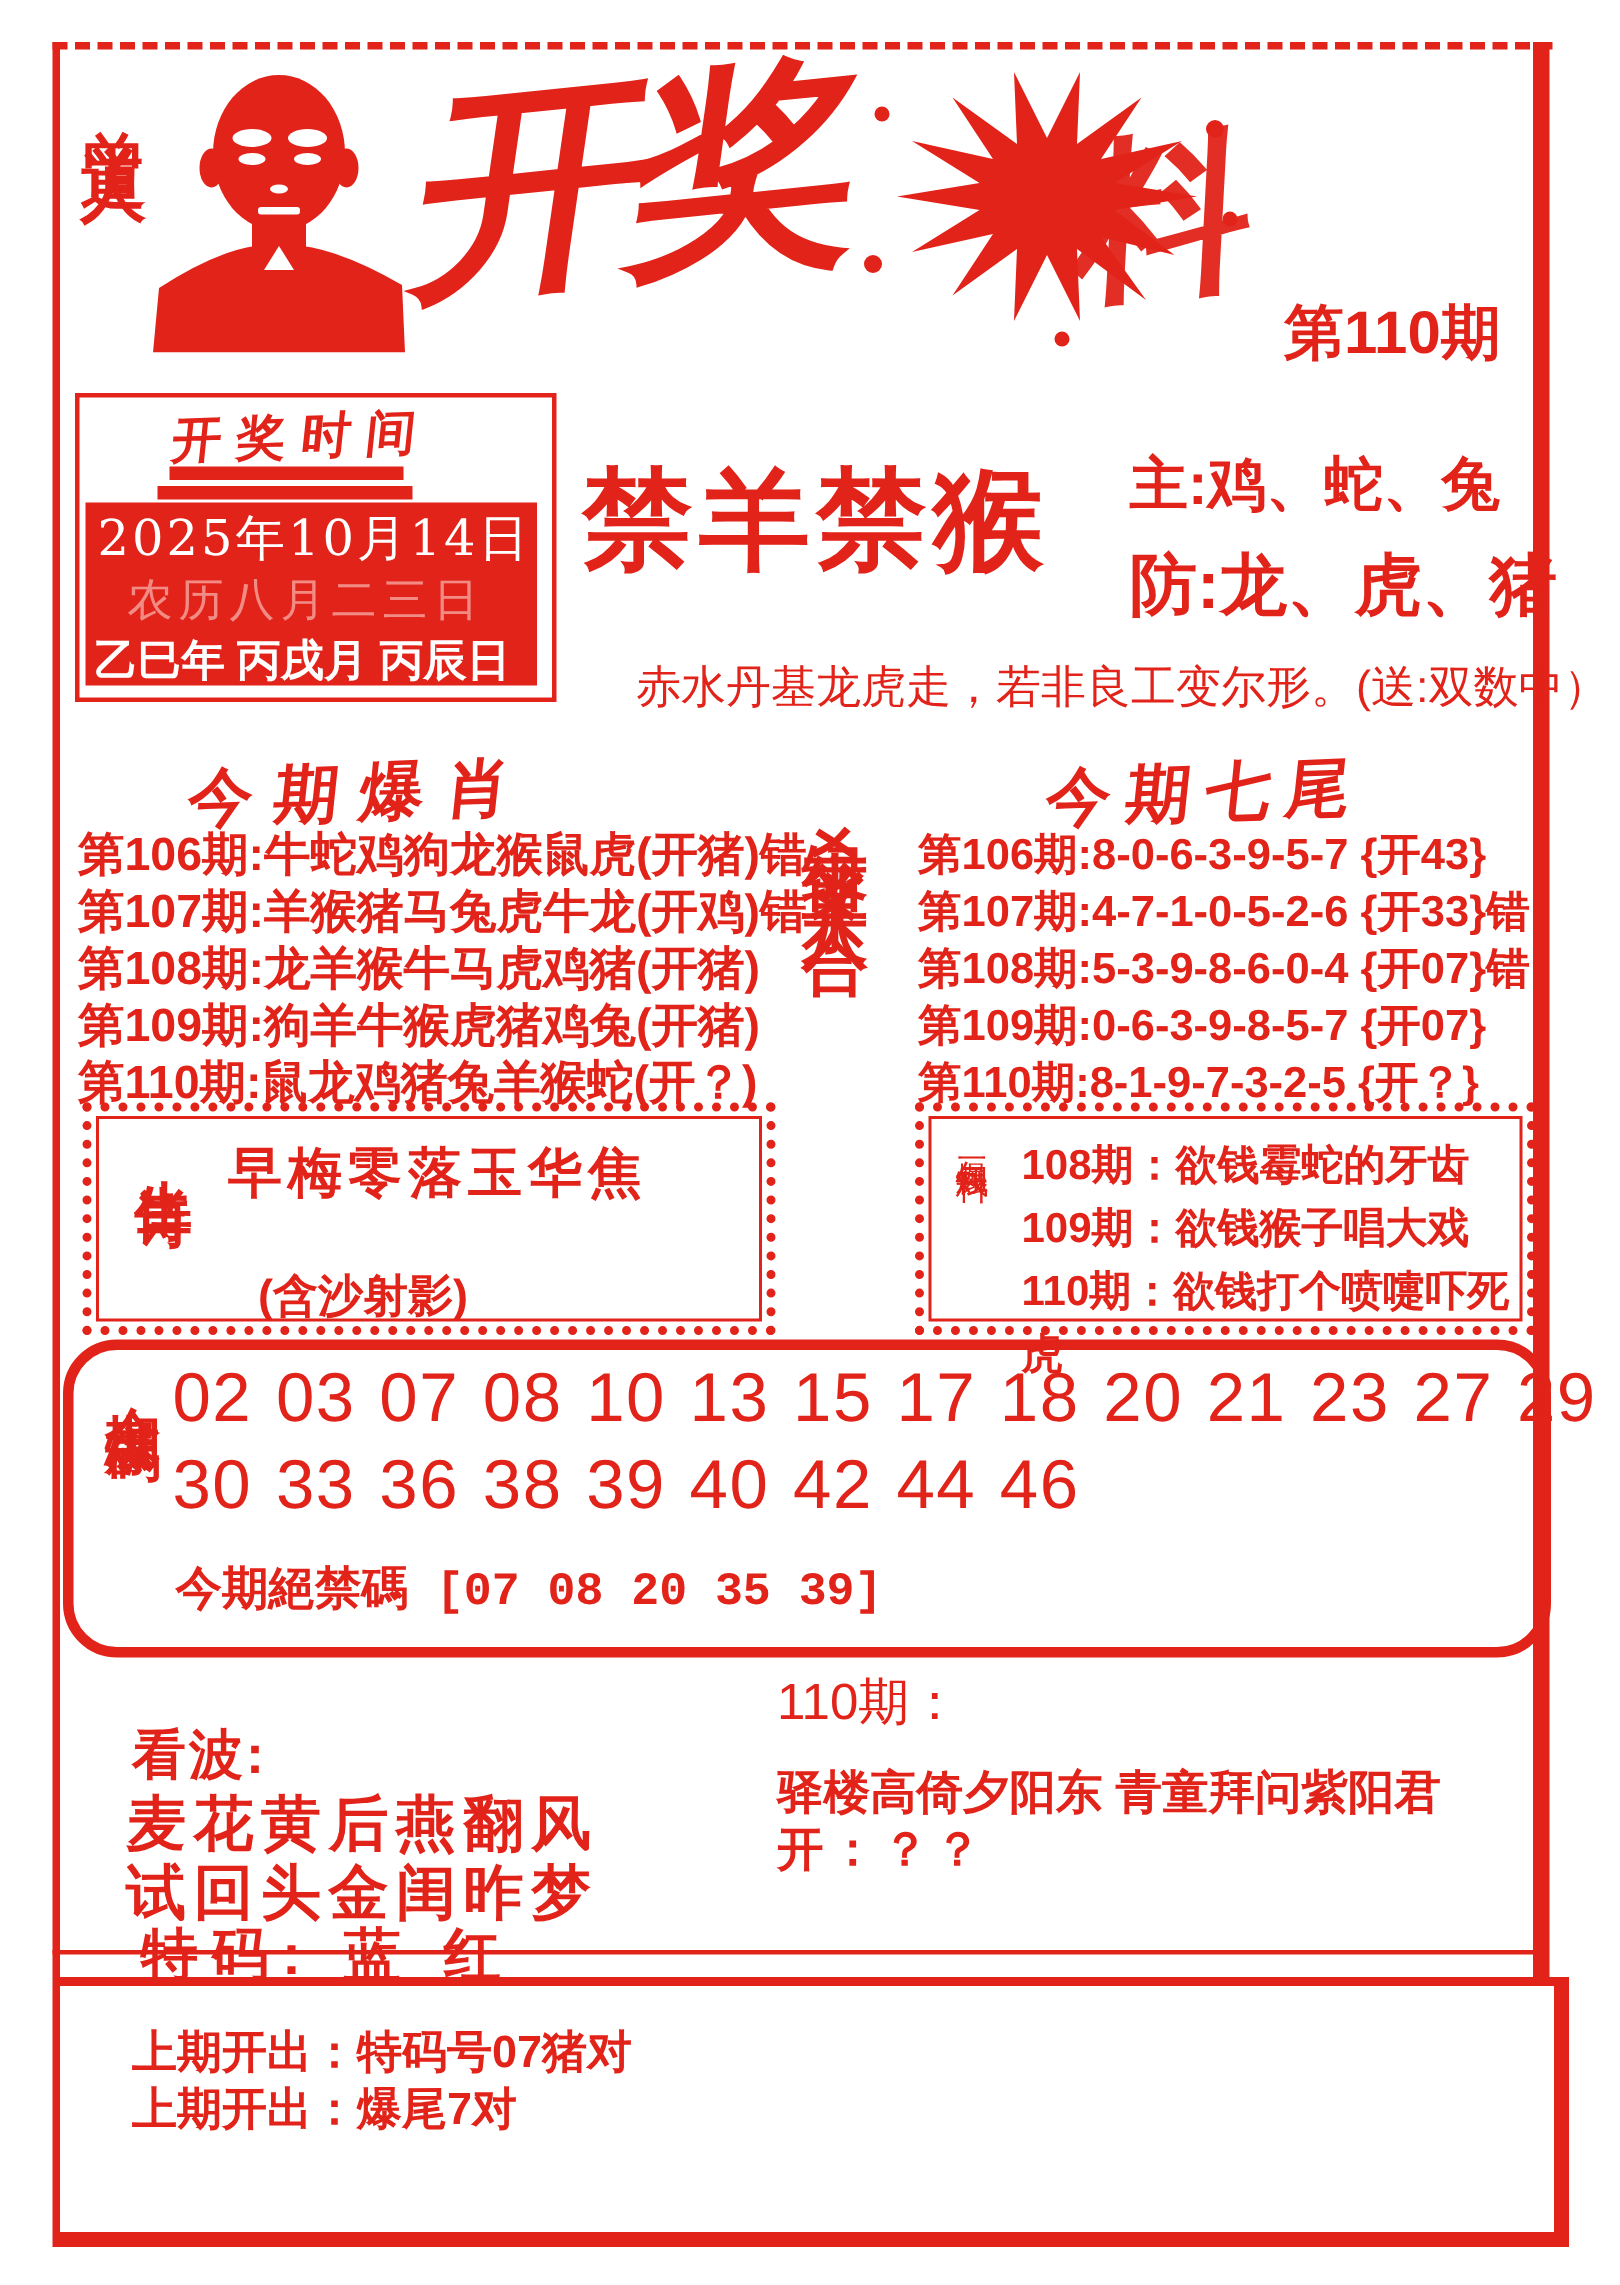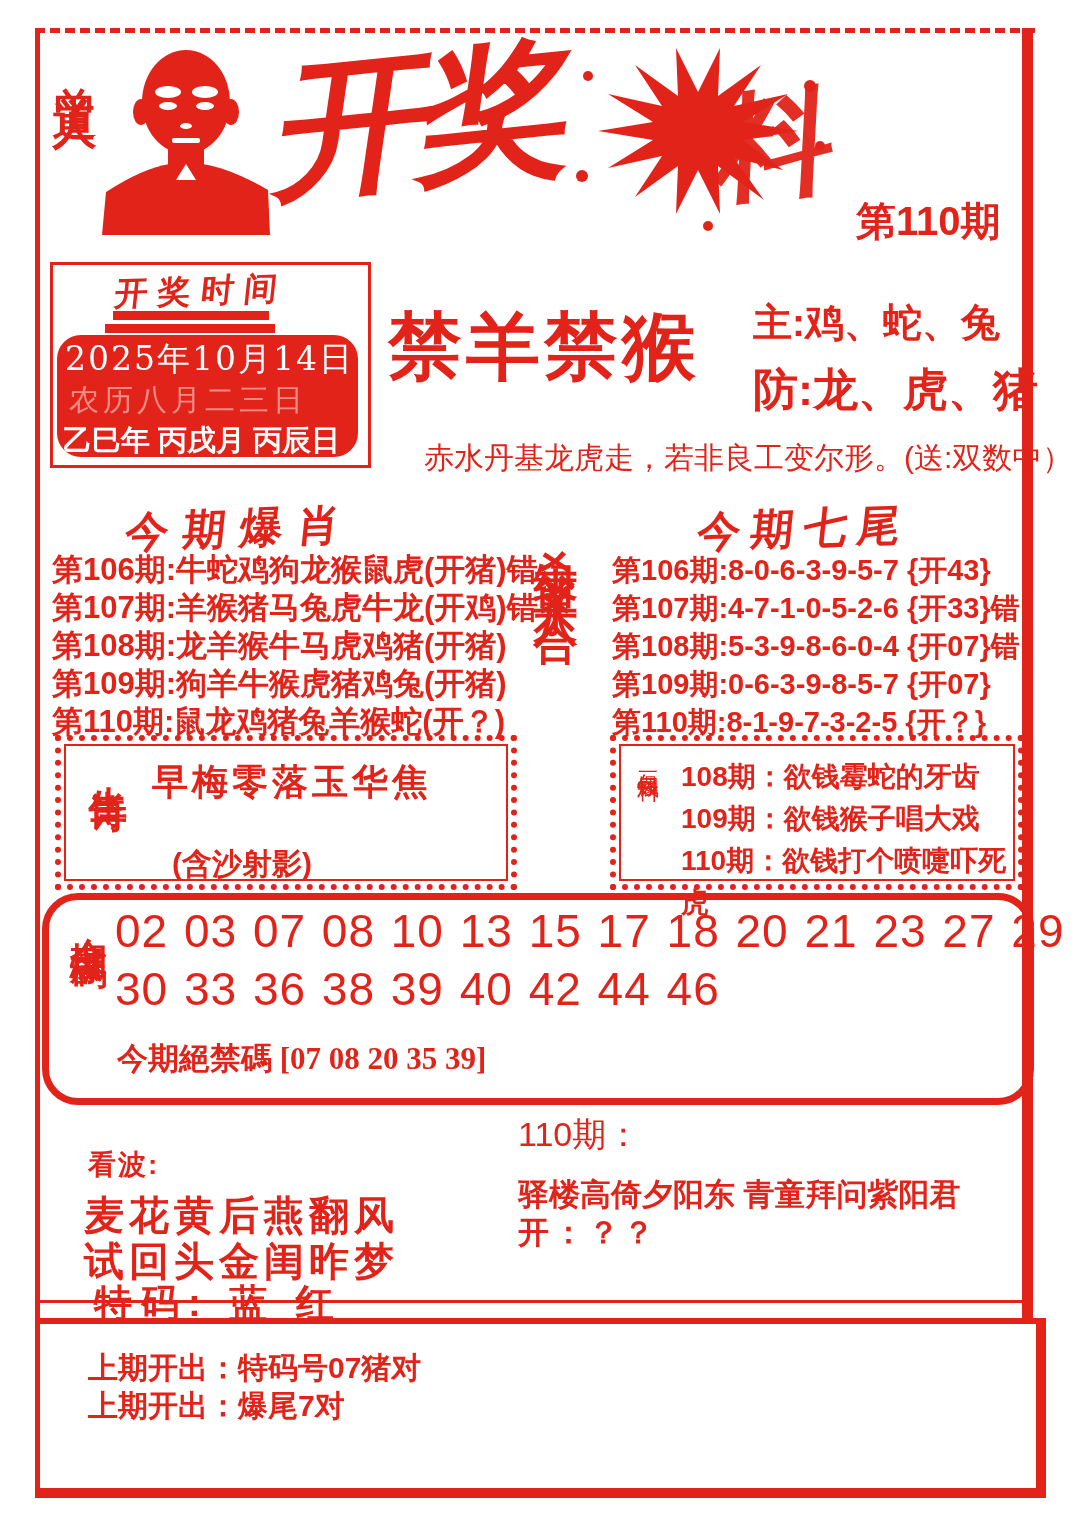--- a/index.html
+++ b/index.html
@@ -21,24 +21,24 @@
   
   .master{left:46px;top:52px;font-size:44px;letter-spacing:10px;}
   .title-main{left:282px;top:18px;font-size:152px;letter-spacing:-12px;transform:skewX(-14deg) rotate(-6deg);}
   .title-tail{left:716px;top:66px;font-size:118px;transform:skewX(-10deg) rotate(-7deg);opacity:.95;}
   .issue{left:856px;top:194px;font-size:40px;}
   
   .dtbox{left:50px;top:262px;width:315px;height:200px;border:3px solid var(--red);}
   .dt-head{left:62px;top:4px;font-size:33px;letter-spacing:10px;}
   .dt-bar1{left:60px;top:46px;width:156px;height:9px;}
   .dt-bar2{left:52px;top:59px;width:170px;height:9px;}
-  .dt-red{left:4px;top:70px;width:301px;height:120px;background:var(--red);color:#fff;padding:2px 0 0 0;border-radius:24px;}
+  .dt-red{left:4px;top:70px;width:301px;height:120px;background:var(--red);color:#fff;padding:2px 0 0 0;}
   .dt-date{font-family:"DejaVu Serif","Liberation Serif",serif;font-size:33px;letter-spacing:2px;padding-left:8px;}
   .dt-week{font-weight:bold;font-size:30px;text-align:right;padding-right:16px;margin-top:-2px;}
-  .dt-lunar{font-family:"DejaVu Serif","Liberation Serif",serif;font-size:30px;letter-spacing:4px;padding-left:12px;color:rgba(255,225,220,.55);margin-top:-2px;}
+  .dt-lunar{font-family:"DejaVu Serif","Liberation Serif",serif;font-size:30px;letter-spacing:4px;padding-left:28px;color:rgba(255,225,220,.55);margin-top:-2px;}
   .dt-ganzhi{font-weight:bold;font-size:29px;padding-left:6px;}
   
   .ban-main{left:388px;top:298px;font-size:74px;font-weight:bold;letter-spacing:4px;font-family:"DejaVu Serif","Liberation Serif",serif;}
   .ban-zhu{left:753px;top:296px;font-size:39px;font-weight:bold;}
   .ban-fang{left:753px;top:360px;font-size:45px;font-weight:bold;}
   .ban-poem{left:424px;top:438px;font-size:30px;font-weight:normal;}
   
   .bx-head{left:126px;top:500px;font-size:43px;letter-spacing:14px;}
   .bx-rows{left:52px;top:551px;width:500px;font-size:31px;font-weight:bold;line-height:38px;}
   .qw-head{left:698px;top:500px;font-size:43px;letter-spacing:10px;}
@@ -54,23 +54,23 @@
   .sx-note{left:106px;top:98px;font-size:30px;font-weight:bold;}
   .sj-box{left:610px;top:735px;width:402px;height:143px;}
   .sj-label{left:12px;top:8px;font-size:22px;letter-spacing:2px;}
   .sj-rows{left:60px;top:10px;font-size:28px;font-weight:bold;line-height:42px;}
   
   .bm-box{left:42px;top:893px;width:978px;height:198px;border:7px solid var(--red);border-radius:36px;}
   .bm-label{left:14px;top:8px;font-size:37px;font-weight:bold;letter-spacing:5px;}
   .bm-row{left:66px;font-size:46px;word-spacing:2px;letter-spacing:1px;white-space:nowrap;}
   .bm-row1{top:4px;}
   .bm-row2{top:62px;}
-  .bm-forbid{left:68px;top:138px;font-size:31px;font-weight:bold;font-family:Liberation Serif, serif;}
-  
-  .kb-head{left:88px;top:1146px;font-size:28px;font-weight:bold;letter-spacing:2px;}
+  .bm-forbid{left:68px;top:138px;font-size:31px;font-weight:bold;font-family:Liberation Mono, monospace;}
+  
+  .kb-head{left:88px;top:1146px;font-size:36px;font-weight:bold;letter-spacing:2px;}
   .kb-l1{left:84px;top:1188px;font-size:40px;font-weight:bold;letter-spacing:5px;}
   .kb-l2{left:84px;top:1234px;font-size:40px;font-weight:bold;letter-spacing:5px;}
   .kb-l3{left:94px;top:1278px;font-size:38px;font-weight:bold;letter-spacing:9px;}
   .ip-head{left:518px;top:1112px;font-size:34px;}
   .ip-line{left:518px;top:1174px;font-size:31px;font-weight:bold;}
   .ip-open{left:518px;top:1212px;font-size:31px;font-weight:bold;letter-spacing:4px;}
   
   .sep-thin{left:35px;top:1300px;width:996px;height:3px;}
   .foot-box{left:35px;top:1318px;width:996px;height:164px;border:6px solid var(--red);border-bottom-width:10px;border-right-width:10px;border-left-width:5px;}
   .ft-l1{left:48px;top:24px;font-size:30px;font-weight:bold;}

